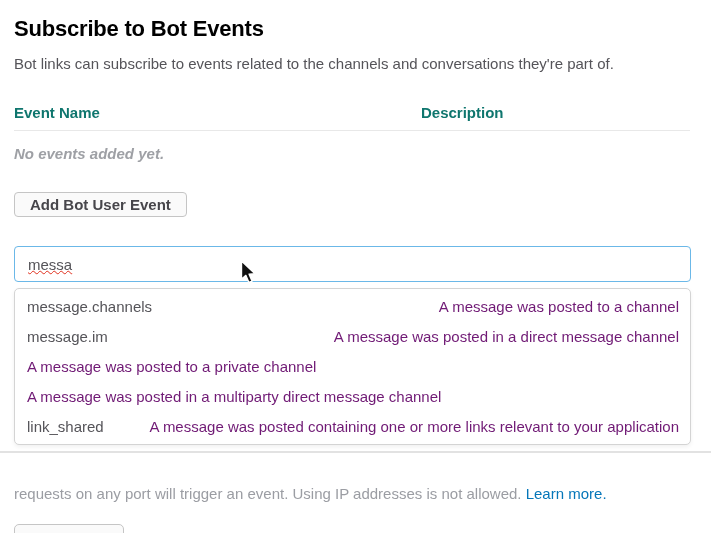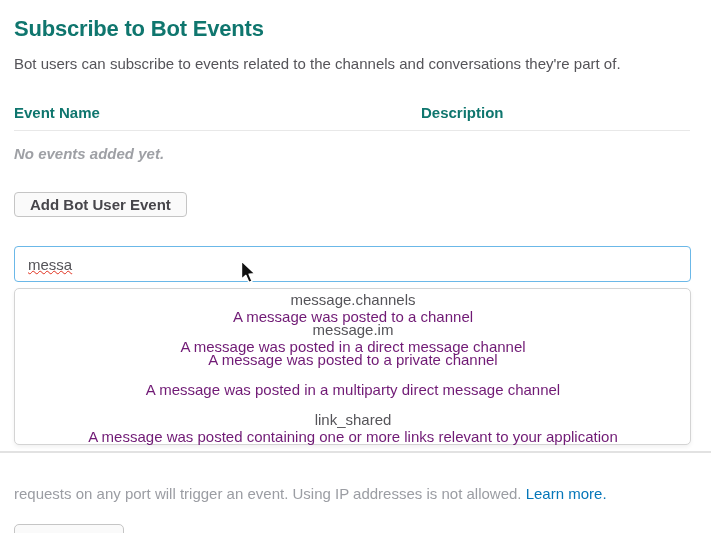--- a/index.html
+++ b/index.html
@@ -14,21 +14,21 @@
     background: #ffffff;
     font-family: "Liberation Sans", sans-serif;
     color: #555459;
   }
   .abs { position: absolute; }
 
   .page-title {
     left: 14px; top: 16px;
     font-size: 22px;
     font-weight: 700;
-    color: #0f766e;
+    color: #000000;
     margin: 0;
     letter-spacing: -0.2px;
   }
   .page-subtitle {
     left: 14px; top: 55px;
     font-size: 15px;
     color: #555459;
   }
 
   .col-header {
@@ -112,21 +112,20 @@
     z-index: 20;
   }
   .suggestion-row {
     height: 30px;
     display: flex;
     align-items: center;
     justify-content: space-between;
     padding: 0 11px 0 12px;
     cursor: pointer;
     font-size: 15px;
-    flex-direction: column;
   }
   .suggestion-name { color: #555459; white-space: nowrap; }
   .suggestion-desc { color: #701a75; white-space: nowrap; text-align: right; }
 
   .section-divider {
     left: 0; top: 451px;
     width: 711px; height: 2px;
     background: #e2e2e2;
   }
 
@@ -151,21 +150,21 @@
     border-radius: 5px;
     box-sizing: border-box;
     cursor: pointer;
   }
 </style>
 </head>
 <body>
 
 <h1 class="abs page-title">Subscribe to Bot Events</h1>
 
-<div class="abs page-subtitle">Bot users can subscribe to events related to the channels and conversations they're part of.</div>
+<div class="abs page-subtitle">Bot links can subscribe to events related to the channels and conversations they're part of.</div>
 
 <div class="abs col-header event-name">Event Name</div>
 <div class="abs col-header description">Description</div>
 
 <div class="abs table-divider"></div>
 
 <div class="abs empty-message">No events added yet.</div>
 
 <button class="abs add-event-btn">Add Bot User Event</button>
 

